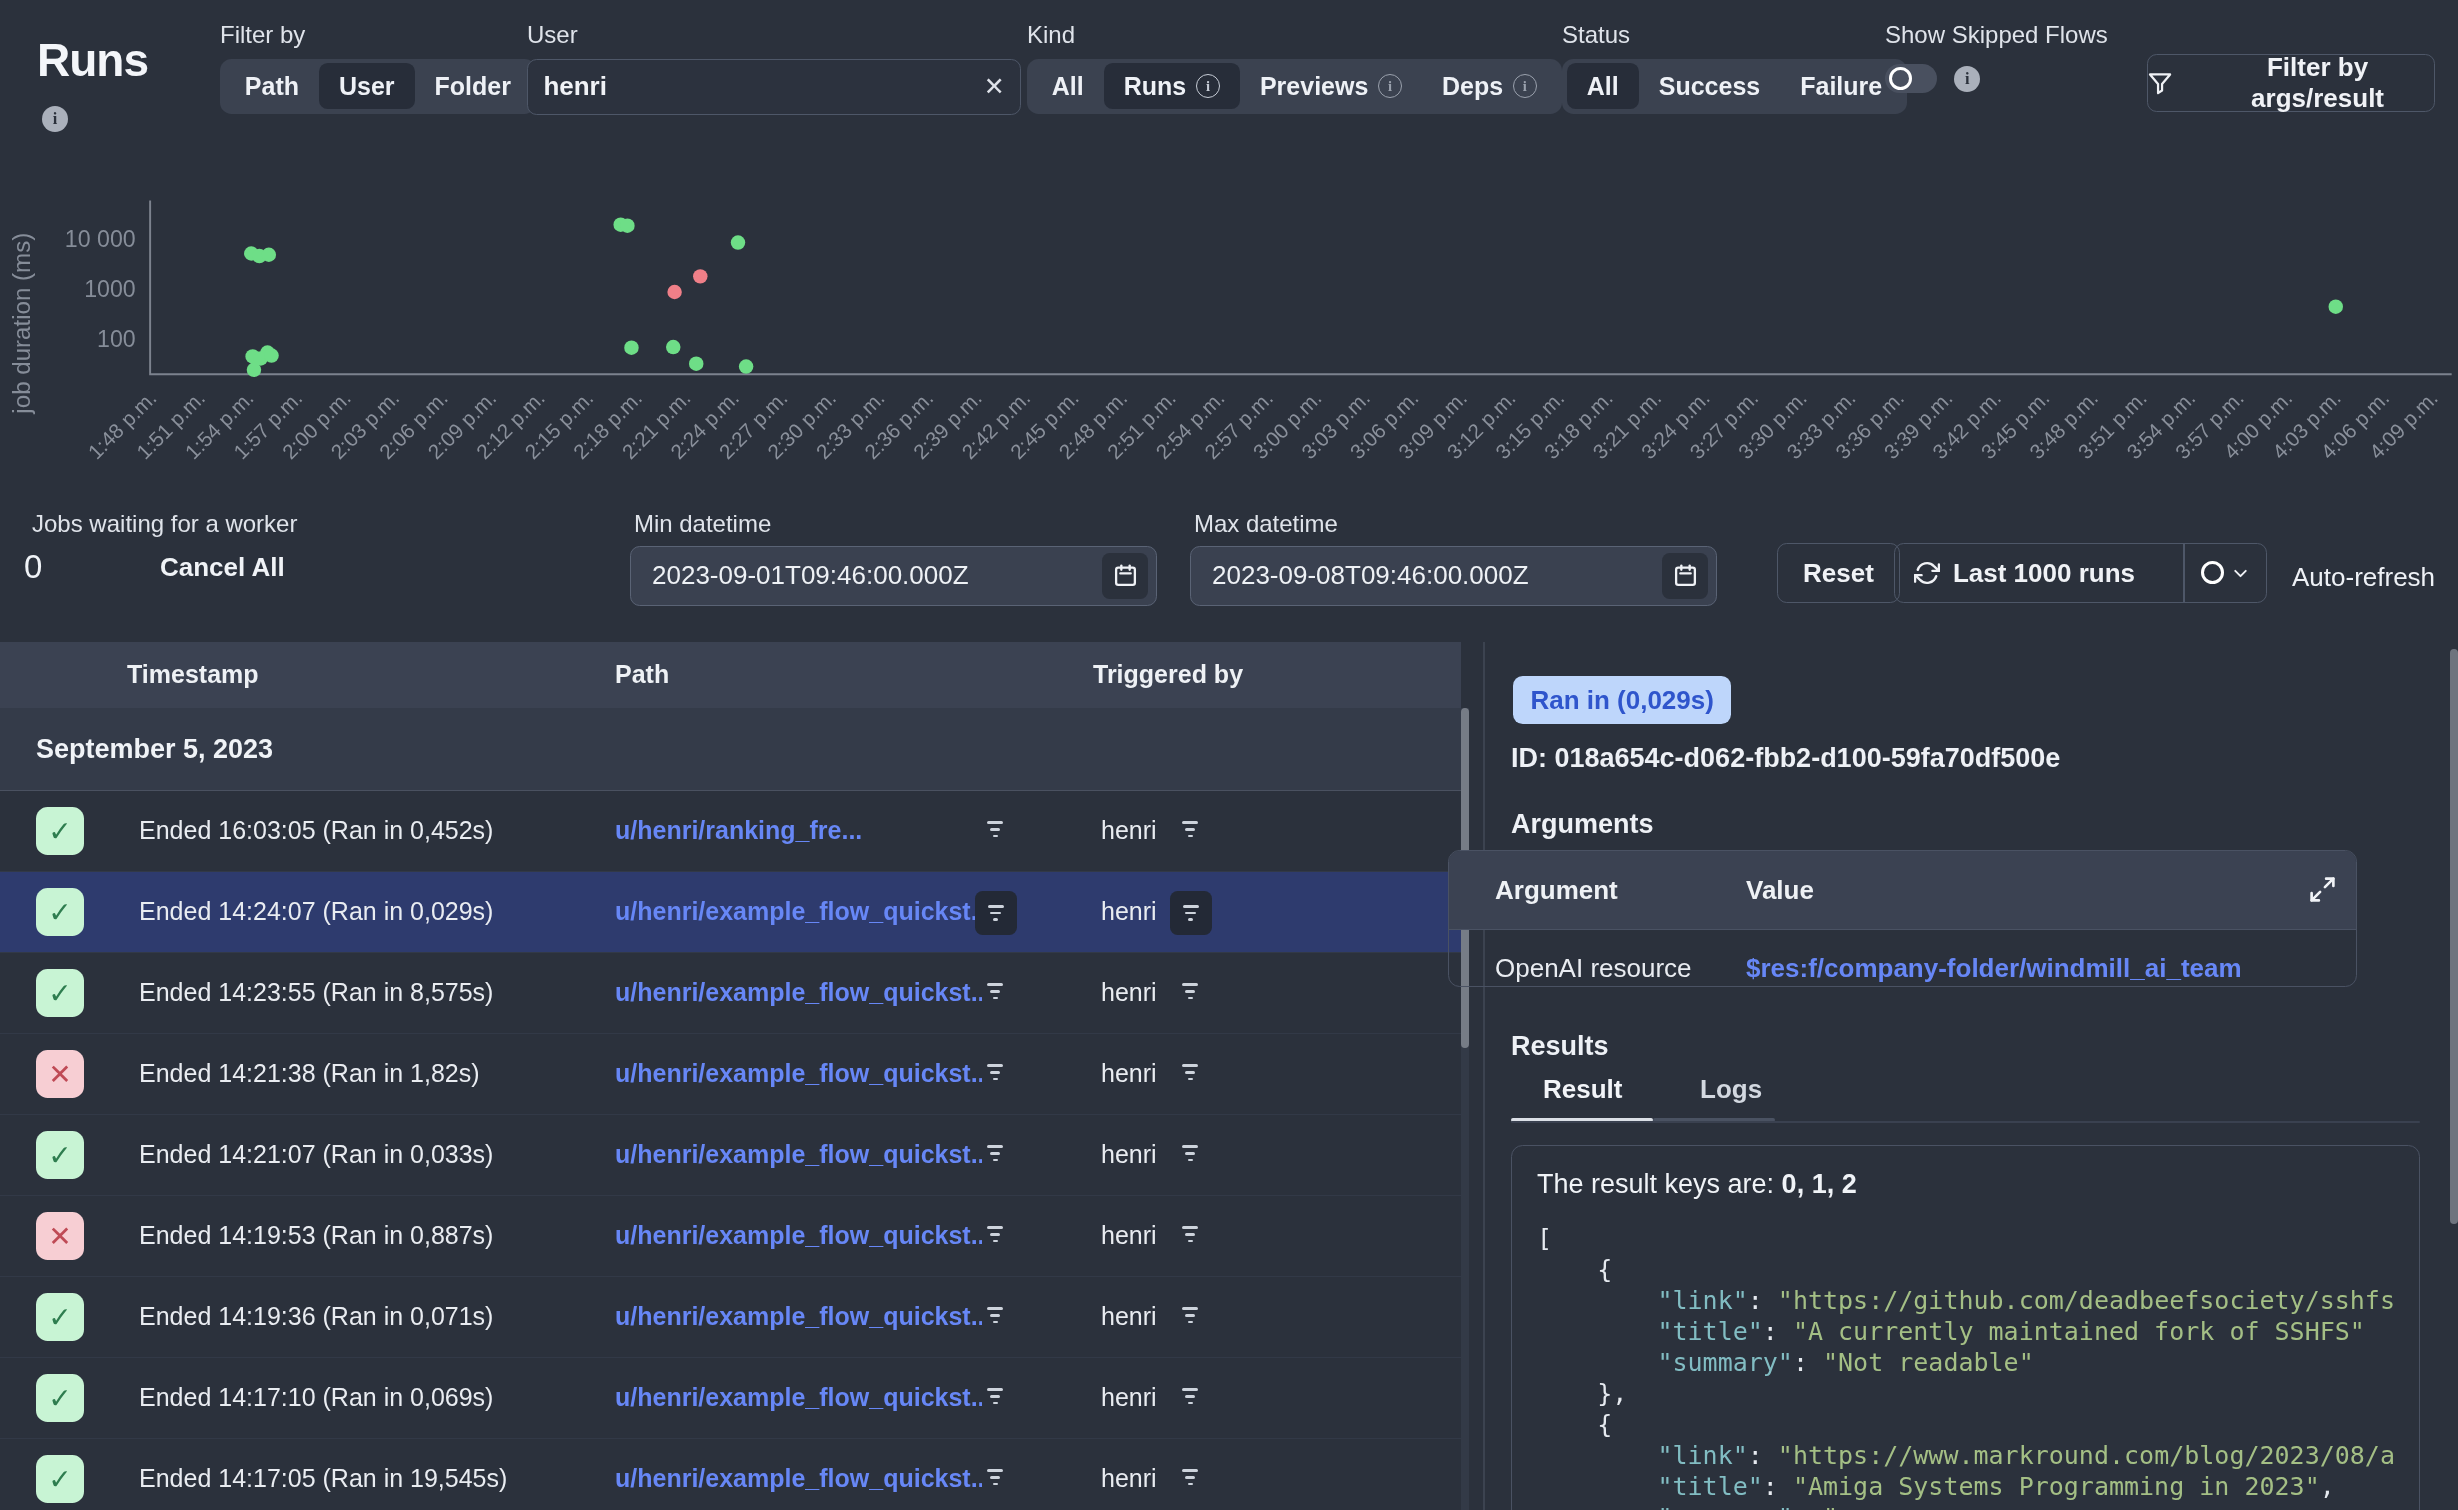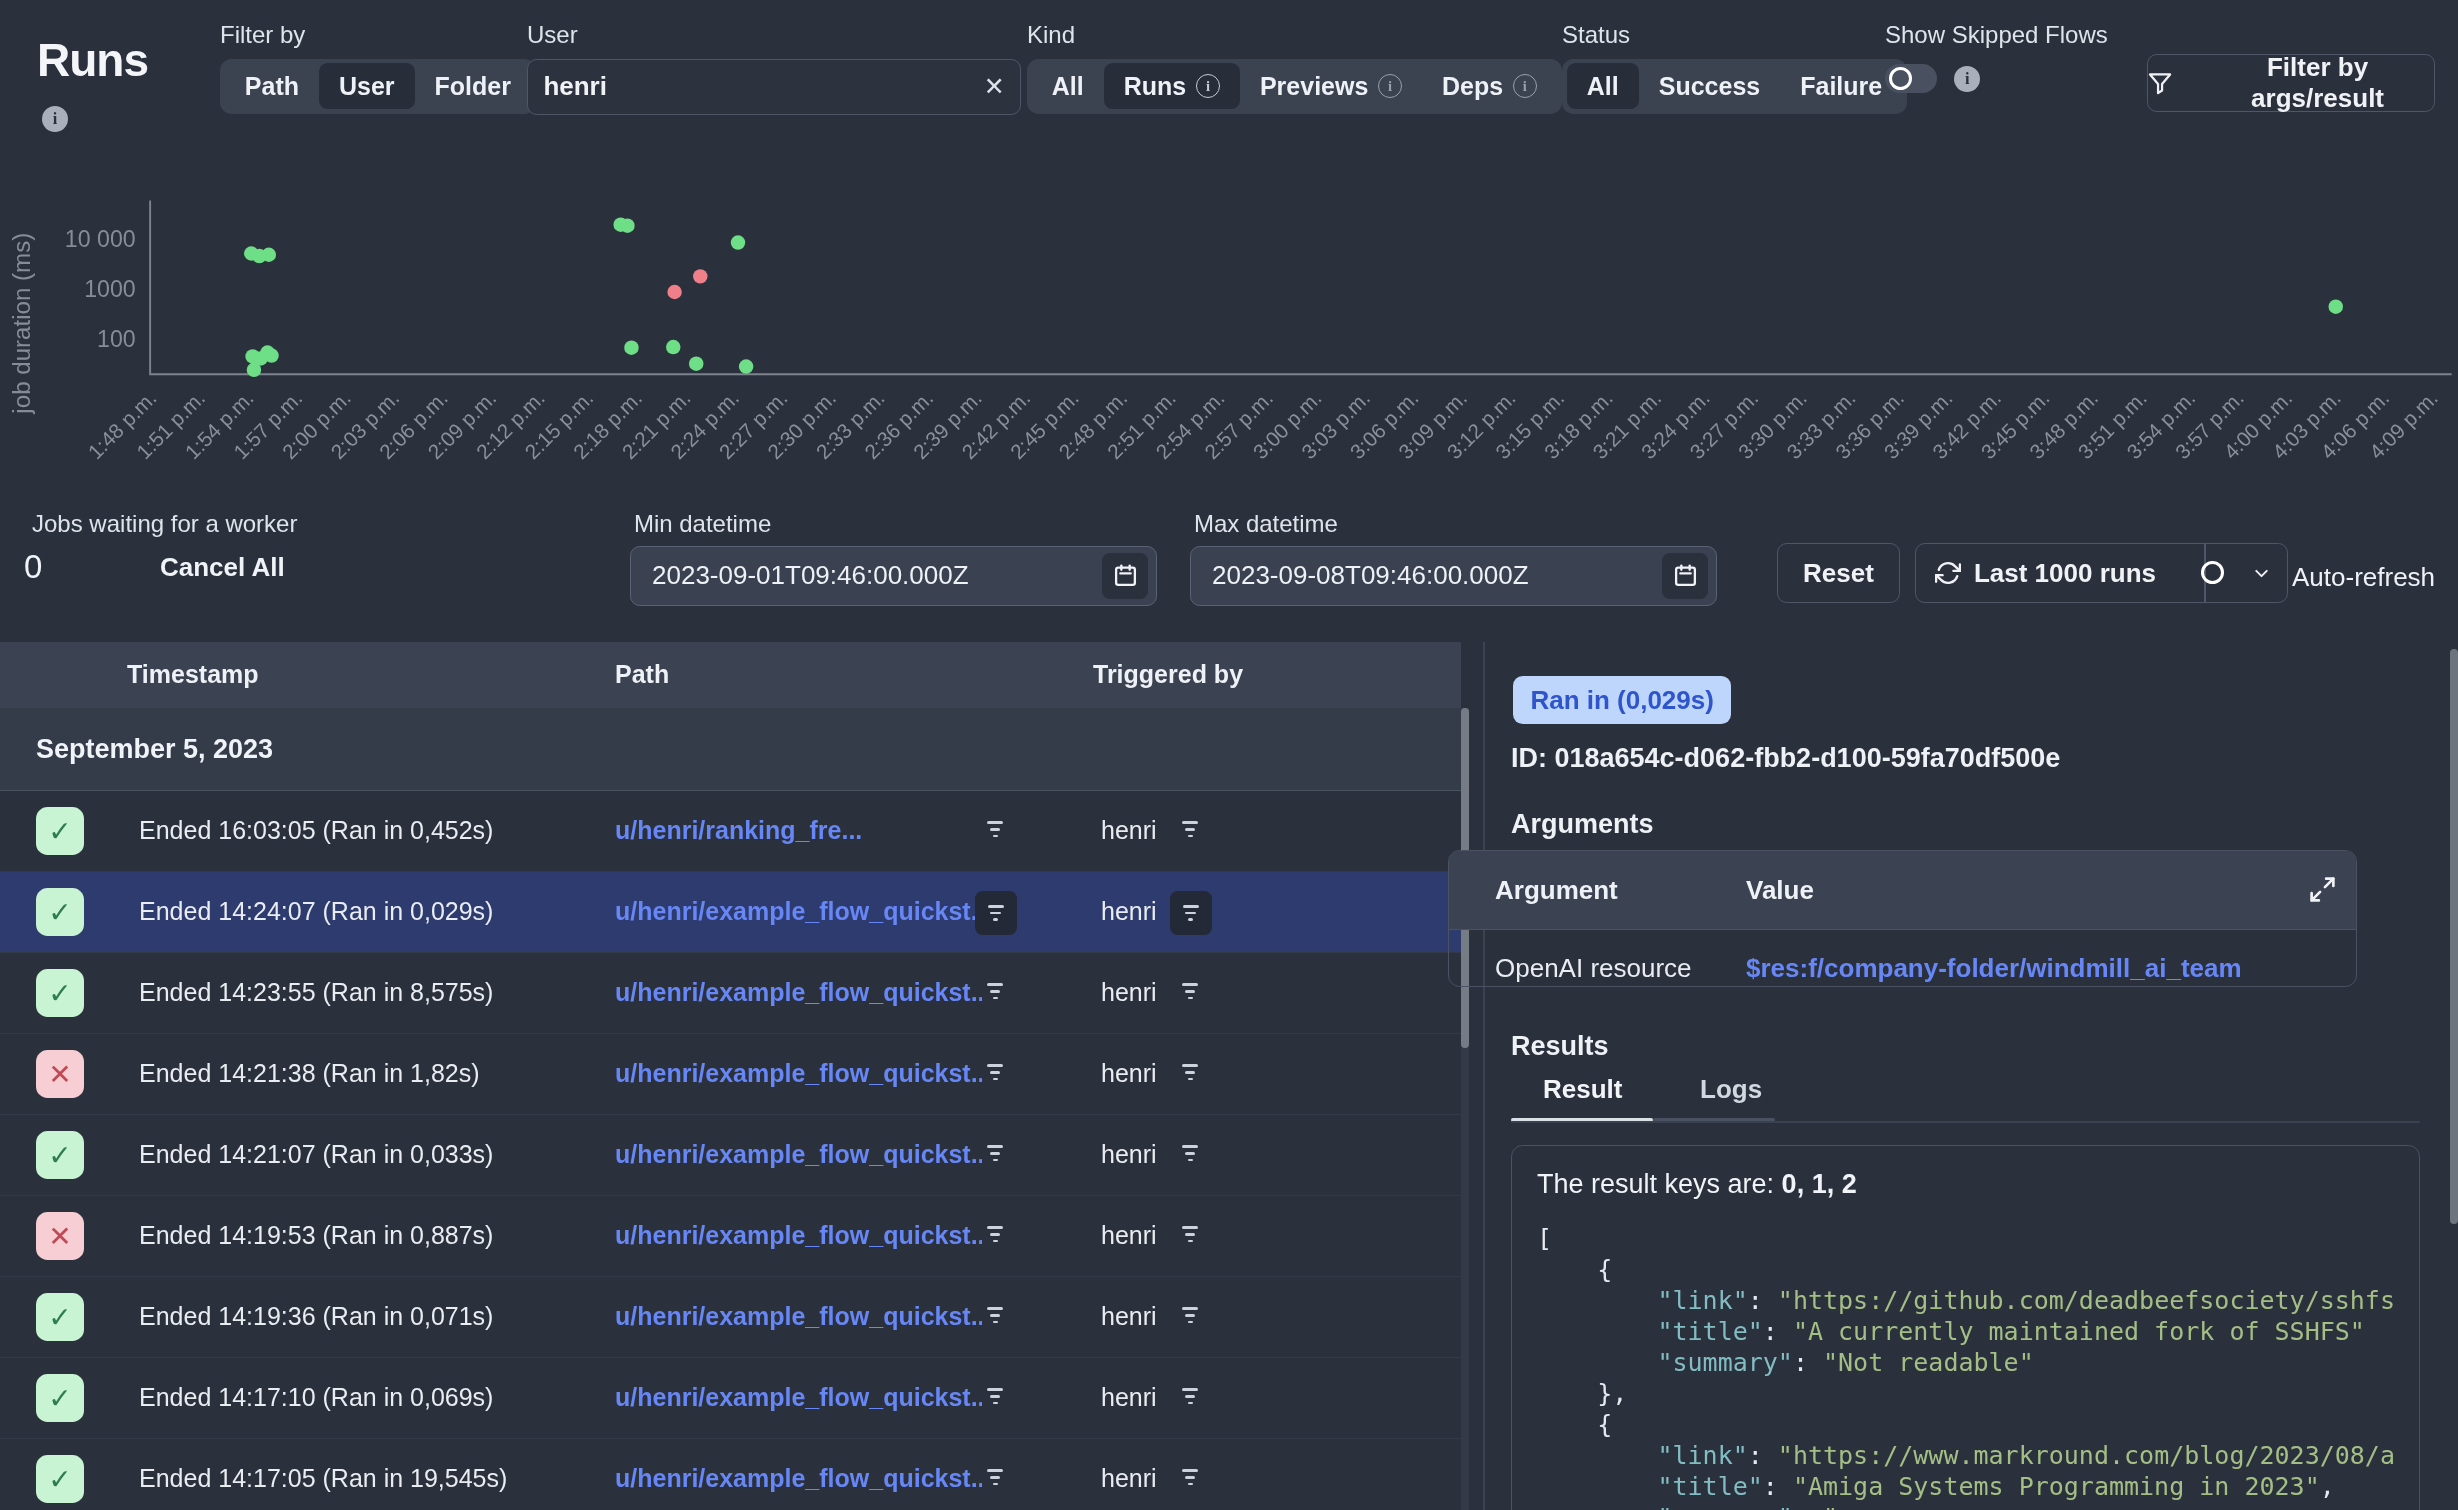--- a/index.html
+++ b/index.html
@@ -318,21 +318,21 @@
             <line x1="8" y1="2.5" x2="8" y2="6.5"></line>
             <line x1="16" y1="2.5" x2="16" y2="6.5"></line>
             <line x1="7" y1="10" x2="17" y2="10"></line>
           </svg>
       </span>
     </div>
   </div>
 
   <button class="abs btn" style="left:1777px; top:543px; height:60px; padding:0 25px;">Reset</button>
 
-  <div class="abs btn" style="left:1894px; top:543px; height:60px; padding:0;margin-left:21px;">
+  <div class="abs btn" style="left:1894px; top:543px; height:60px; padding:0;">
     <span class="split-left">
       <svg class="ic" width="26" height="26" viewBox="0 0 24 24">
           <polyline points="23 4 23 10 17 10"></polyline>
           <polyline points="1 20 1 14 7 14"></polyline>
           <path d="M3.5 9a9 9 0 0 1 14.9-3.4L23 10M1 14l4.6 4.4A9 9 0 0 0 20.5 15"></path>
         </svg>
       <span>Last 1000 runs</span>
     </span>
     <span class="split-div"></span>
     <span class="split-right">

